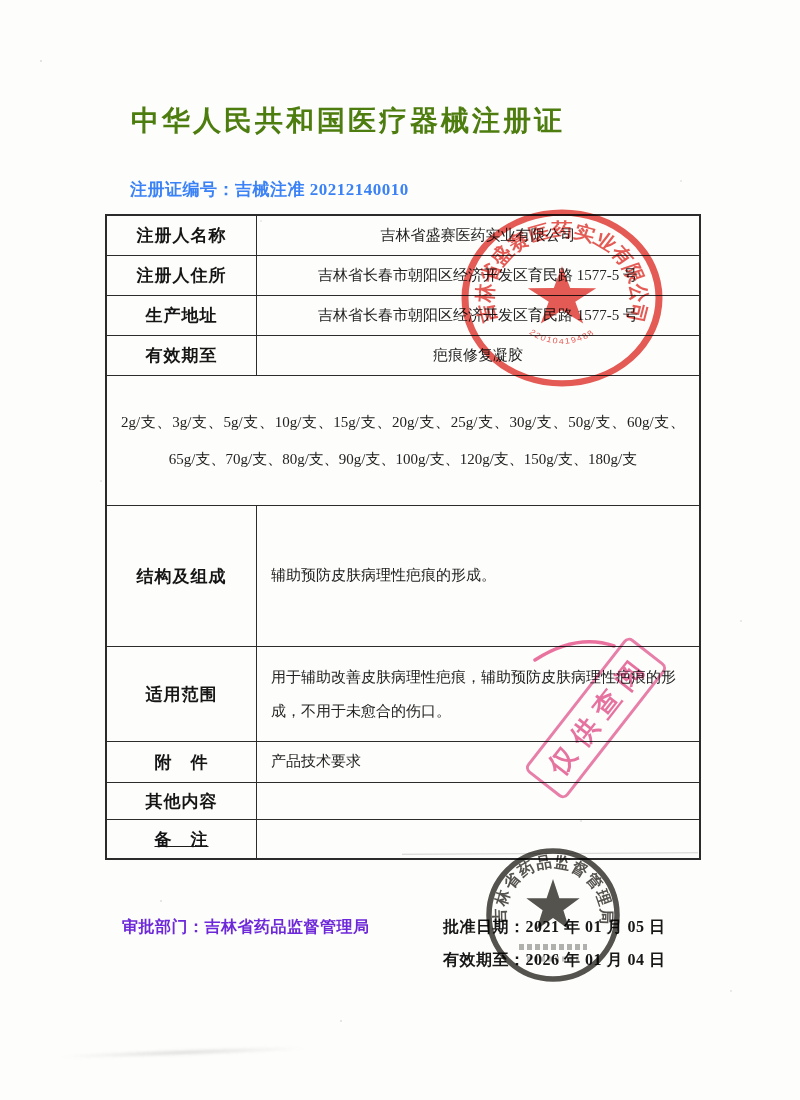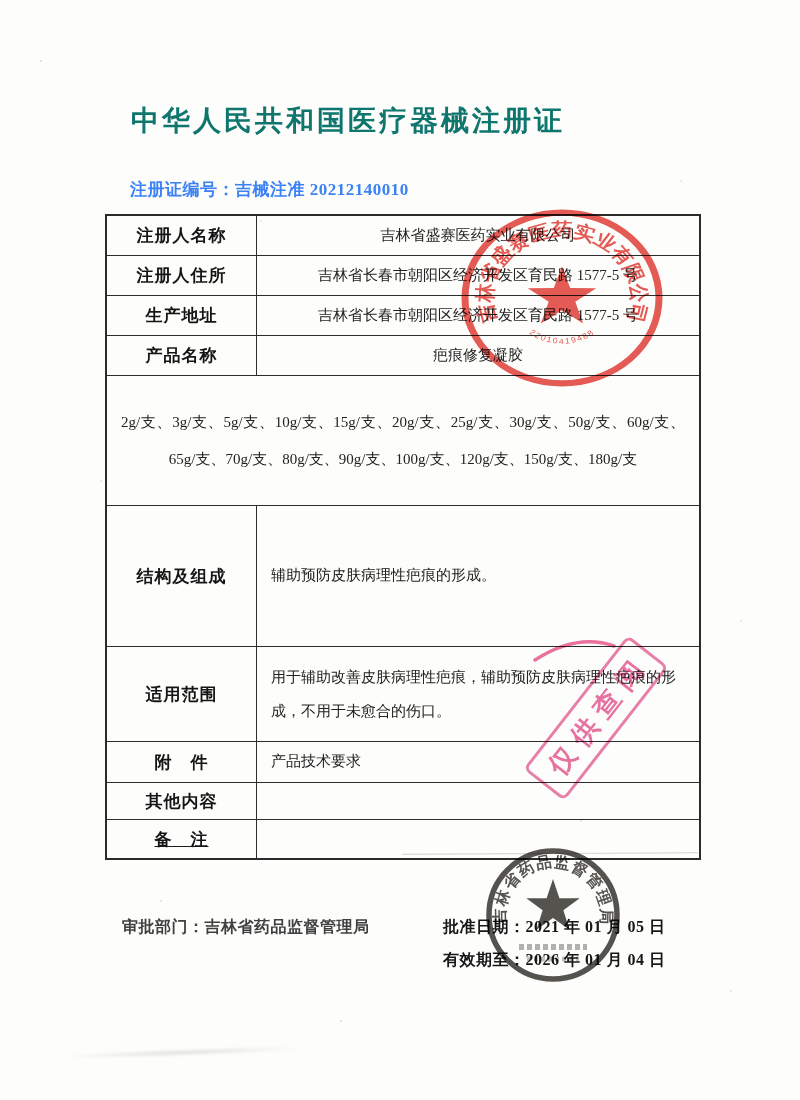--- a/index.html
+++ b/index.html
@@ -5,21 +5,21 @@
   html,body{margin:0;padding:0;}
   body{
     width:800px;height:1100px;position:relative;overflow:hidden;
     background:#fdfdfb;
     font-family:"Liberation Serif", serif;
     color:#1d1d1d;
   }
   .page-title{
     position:absolute;left:0;top:102px;width:696px;
     text-align:center;font-size:28px;font-weight:bold;letter-spacing:3px;
-    font-family:"Liberation Sans", sans-serif;color:#0f766e;
+    font-family:"Liberation Sans", sans-serif;color:#4d7c0f;
     margin:0;
   }
   .certno-line{
     position:absolute;left:130px;top:178px;
     font-size:17px;font-weight:bold;letter-spacing:.5px;color:#3b82f6;
   }
   
   .tbl{
     position:absolute;left:105px;top:214px;width:596px;
     border:2px solid #2b2b2b;box-sizing:border-box;background:transparent;
@@ -38,21 +38,21 @@
   }
   .val.center{justify-content:center;text-align:center;}
   .val.topstart{align-items:flex-start;padding-top:14px;line-height:2.25;}
   .val .fill{width:100%;}
   .val.justify .fill{text-align:justify;text-align-last:center;line-height:2.45;}
   .h53{height:40px;} .h130{height:130px;} .h141{height:141px;}
   .h95{height:95px;} .h41{height:41px;justify-content:center;} .h37{height:37px;} .h38{height:38px;text-decoration:underline;}
   
   .footer-left{
     position:absolute;left:122px;top:917px;
-    font-size:16px;font-weight:bold;color:#404040;letter-spacing:.5px;
+    font-size:16px;font-weight:bold;color:#6d28d9;letter-spacing:.5px;
   }
   .footer-right{
     position:absolute;left:443px;top:917px;
     font-size:16px;font-weight:bold;color:#171717;letter-spacing:.5px;
   }
   .footer-right .line{margin-bottom:12px;}
   
   .stamp-svg{position:absolute;mix-blend-mode:multiply;pointer-events:none;}
   #company-seal{left:452px;top:192px;}
   #authority-seal{left:478px;top:840px;}
@@ -101,21 +101,21 @@
   </div>
   <div class="row h53">
     <div class="lbl">注册人住所</div>
     <div class="val center">吉林省长春市朝阳区经济开发区育民路 1577-5 号</div>
   </div>
   <div class="row h53">
     <div class="lbl">生产地址</div>
     <div class="val center">吉林省长春市朝阳区经济开发区育民路 1577-5 号</div>
   </div>
   <div class="row h53">
-    <div class="lbl">产品名称</div>
+    <div class="lbl">有效期至</div>
     <div class="val center">疤痕修复凝胶</div>
   </div>
   <div class="row h130">
     <div class="val justify">
         <span class="fill">2g/支、3g/支、5g/支、10g/支、15g/支、20g/支、25g/支、30g/支、50g/支、60g/支、65g/支、70g/支、80g/支、90g/支、100g/支、120g/支、150g/支、180g/支</span>
       </div>
   </div>
   <div class="row h141">
     <div class="lbl">结构及组成</div>
     <div class="val">辅助预防皮肤病理性疤痕的形成。</div>

